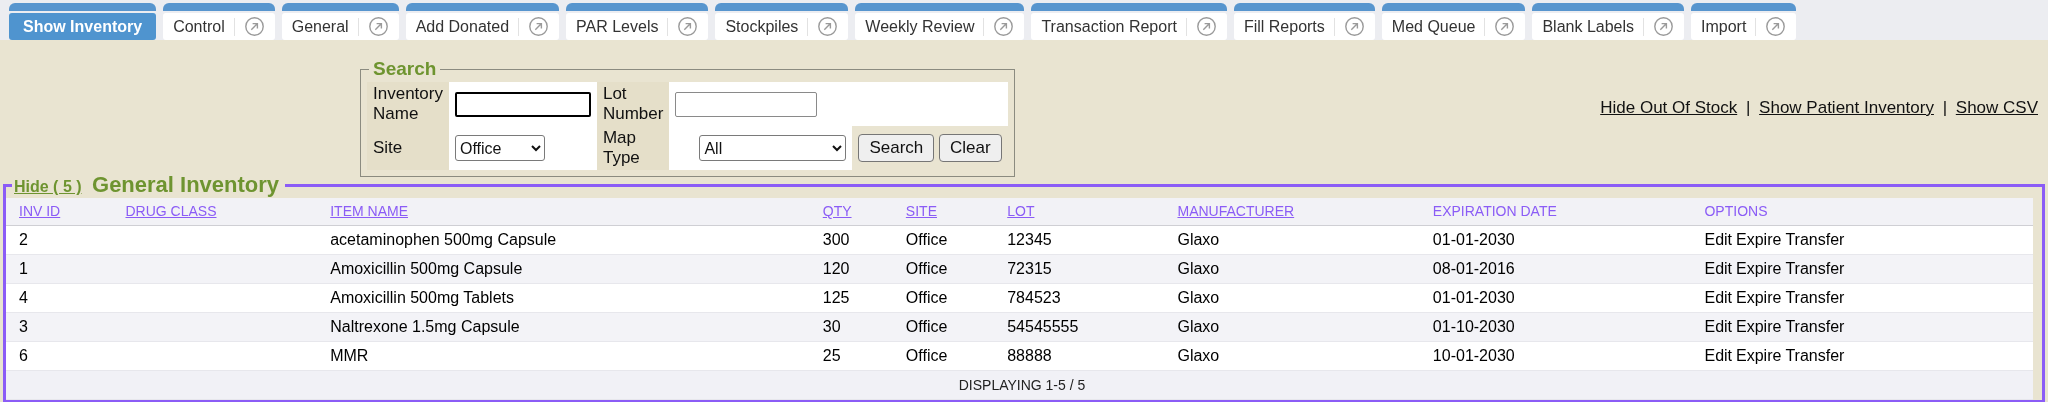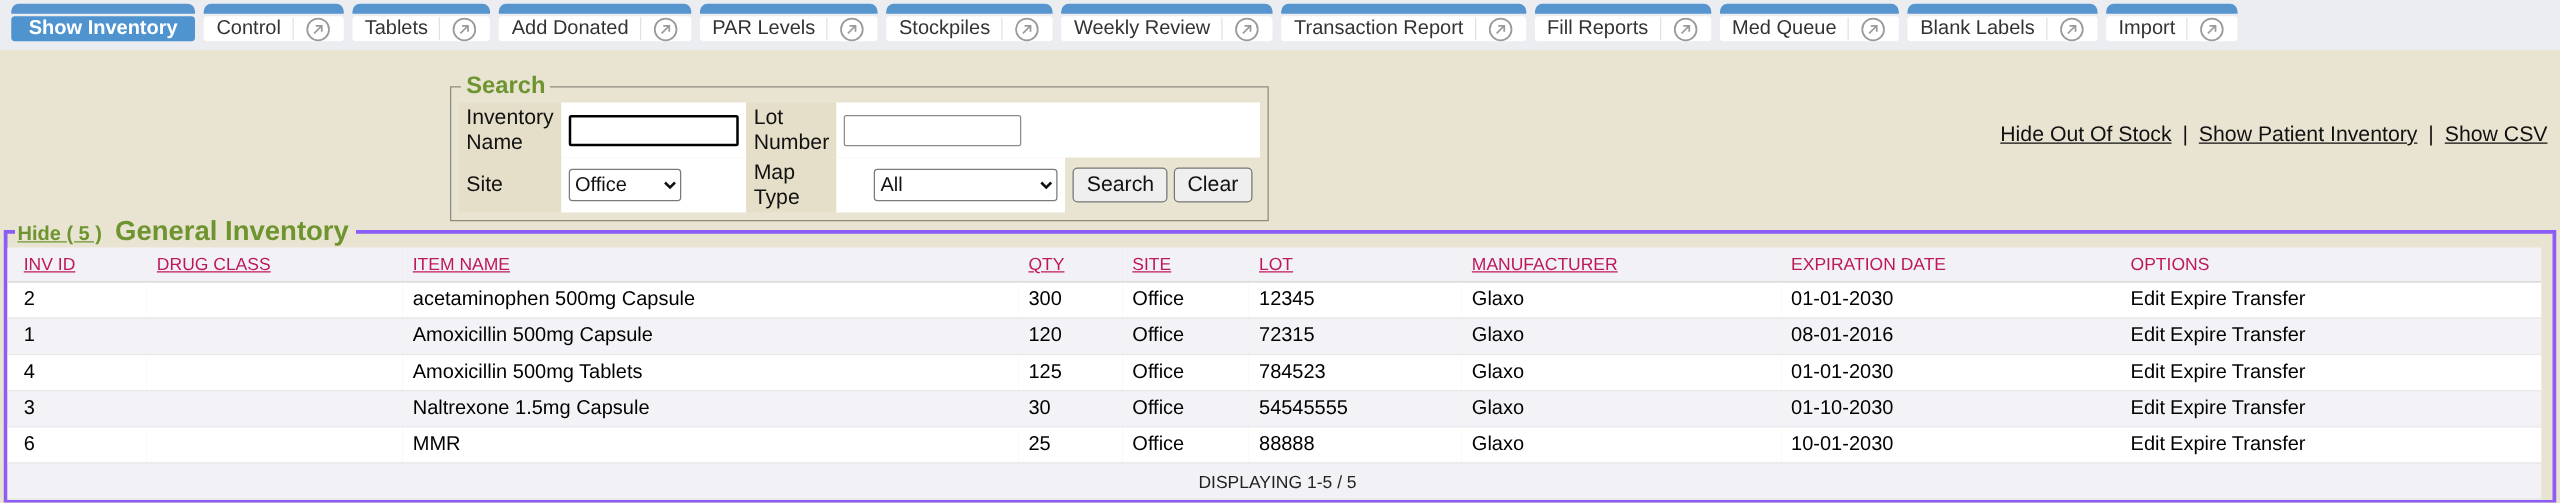--- a/index.html
+++ b/index.html
@@ -13,21 +13,21 @@
 
   
   .tabbar {
     height:40px; background:#ecedf1;
     display:flex; align-items:flex-start;
     padding:3px 8px 0 9px; gap:7px;
   }
   .tab { display:flex; flex-direction:column; cursor:pointer; }
   .tab-cap { height:8px; background:#5795ce; border-radius:6px 6px 0 0; }
   .tab-body {
-    margin-top:2px; height:20px; background:#ffffff;
+    margin-top:2px; height:27px; background:#ffffff;
     border-radius:3px; display:flex; align-items:center;
     padding:0 10px; gap:9px; font-size:16px; color:#333;
     white-space:nowrap;
   }
   .tab.active .tab-body { background:#4f94cf; color:#fff; font-weight:bold; padding:0 14px; }
   .tab-divider { width:1px; height:18px; background:#e2e2e2; }
   .tab-icon { display:flex; align-items:center; }
 
   
   .search-region { position:relative; height:132px; }
@@ -78,21 +78,21 @@
   }
   .hide-link {
     color:#6e9430; font-weight:bold; font-size:16px;
     text-decoration:underline; cursor:pointer; margin-right:6px;
   }
   .inv-title { color:#6e9430; font-weight:bold; font-size:22px; }
 
   table.inv-table { width:100%; border-collapse:collapse; font-size:16px; color:#000; }
   table.inv-table th {
     background:#f2f2f6; text-align:left; font-weight:normal;
-    font-size:14px; color:#be185d; padding:5px 8px; height:27px;
+    font-size:14px; color:#8b5cf6; padding:5px 8px; height:27px;
     border-bottom:1px solid #cfcfd4; white-space:nowrap;
   }
   table.inv-table th.sortable { text-decoration:underline; cursor:pointer; }
   table.inv-table td {
     padding:4px 8px; height:29px; border-bottom:1px solid #e7e7ec;
     white-space:nowrap;
   }
   table.inv-table th:first-child, table.inv-table td:first-child { padding-left:13px; }
   tr.row-odd td  { background:#ffffff; }
   tr.row-even td { background:#f3f3f7; }
@@ -122,21 +122,21 @@
         <svg width="21" height="21" viewBox="0 0 21 21">
           <circle cx="10.5" cy="10.5" r="8.7" fill="none" stroke="#9a9a9a" stroke-width="1.4"></circle>
           <path d="M7.3 13.7 L13.2 7.8 M8.6 7.6 L13.4 7.6 L13.4 12.4" fill="none" stroke="#9a9a9a" stroke-width="1.4"></path>
         </svg>
       </span>
     </div>
   </div>
     <div class="tab">
     <div class="tab-cap"></div>
     <div class="tab-body">
-      <span class="tab-label">Tablets</span>
+      <span class="tab-label">General</span>
       <span class="tab-divider"></span>
       <span class="tab-icon">
         <svg width="21" height="21" viewBox="0 0 21 21">
           <circle cx="10.5" cy="10.5" r="8.7" fill="none" stroke="#9a9a9a" stroke-width="1.4"></circle>
           <path d="M7.3 13.7 L13.2 7.8 M8.6 7.6 L13.4 7.6 L13.4 12.4" fill="none" stroke="#9a9a9a" stroke-width="1.4"></path>
         </svg>
       </span>
     </div>
   </div>
     <div class="tab">

